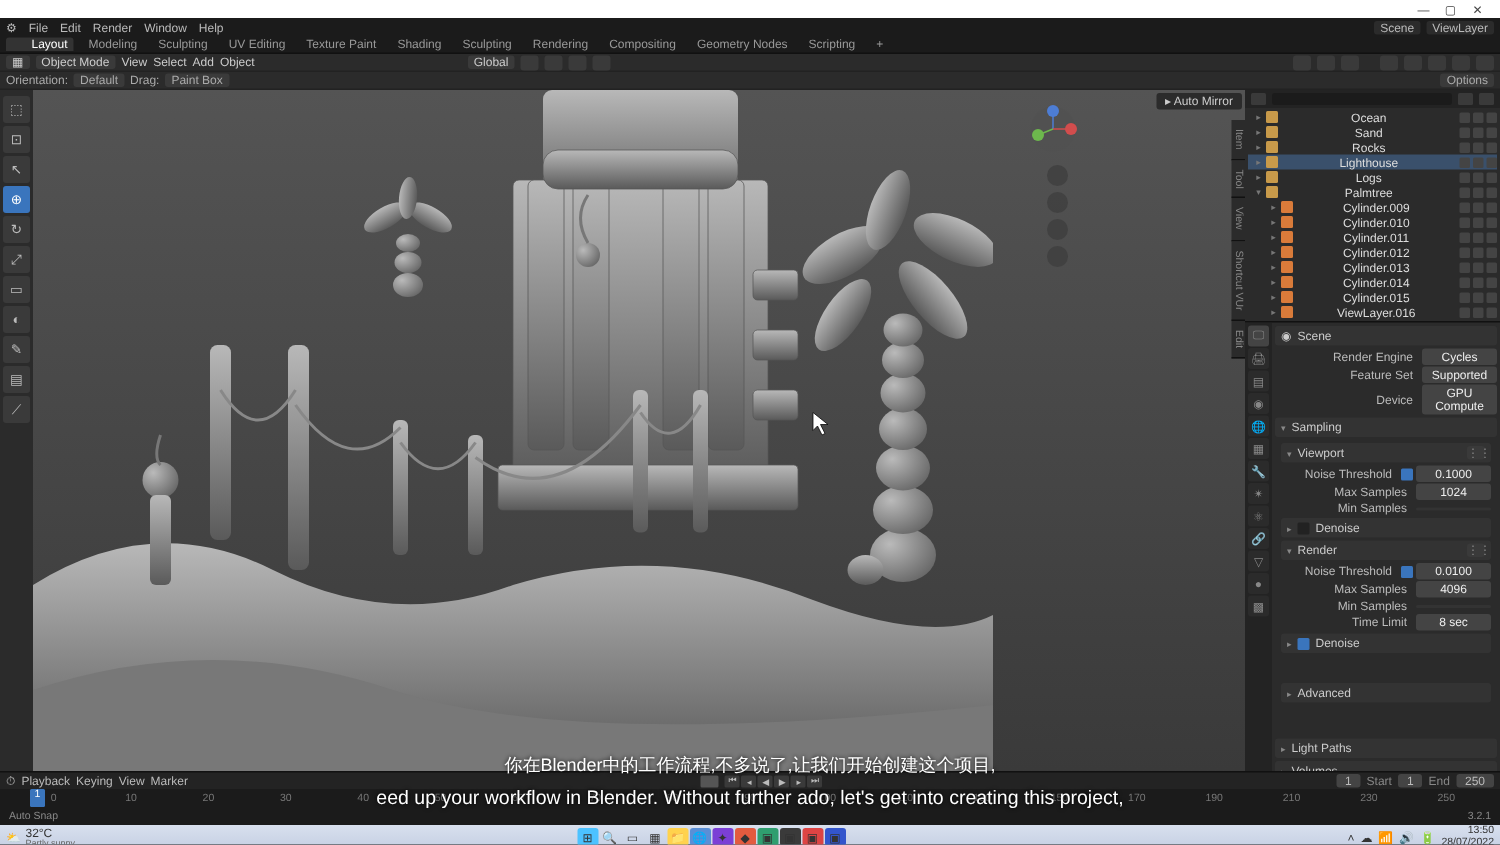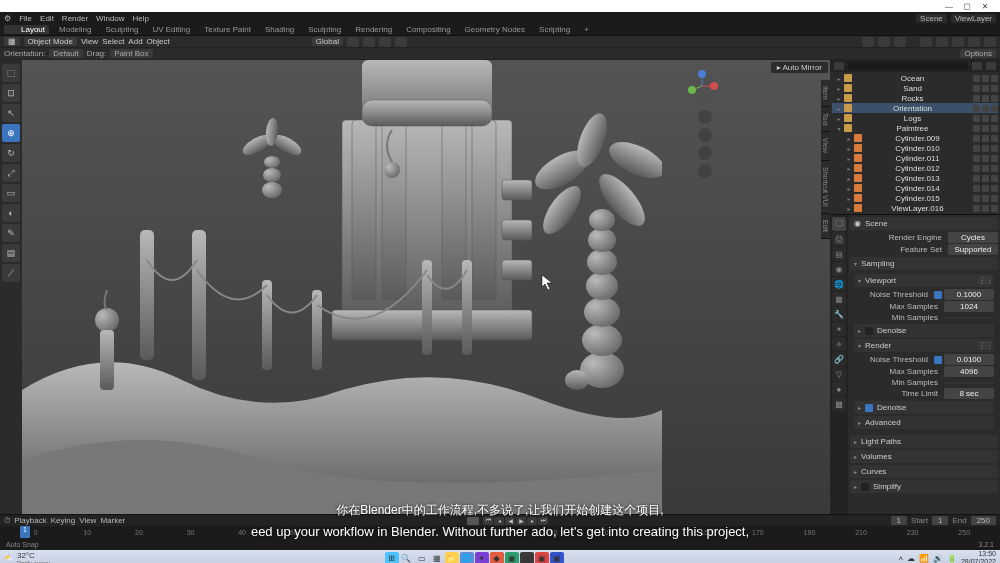--- a/index.html
+++ b/index.html
@@ -333,21 +333,21 @@
             <span class="ricons">
               <span class="ric"></span>
               <span class="ric"></span>
               <span class="ric"></span>
             </span>
           </div>
           <div class="outliner-row sel">
             <span class="indent" style="width:2px"></span>
             <span class="tri">▸</span>
             <span class="oi coll"></span>
-            <span class="name">Orientation</span>
+            <span class="name">Lighthouse</span>
             <span class="ricons">
               <span class="ric"></span>
               <span class="ric"></span>
               <span class="ric"></span>
             </span>
           </div>
           <div class="outliner-row">
             <span class="indent" style="width:2px"></span>
             <span class="tri">▸</span>
             <span class="oi coll"></span>
@@ -482,20 +482,24 @@
           <span>Scene</span>
         </div>
         <div class="props-row">
             <span class="label">Render Engine</span>
             <span class="value">Cycles</span>
           </div>
         <div class="props-row">
             <span class="label">Feature Set</span>
             <span class="value">Supported</span>
           </div>
+        <div class="props-row">
+            <span class="label">Device</span>
+            <span class="value">GPU Compute</span>
+          </div>
 
         <div class="props-section">
             <div class="sec-head">
               <span class="tri">▾</span>
               <span>Sampling</span>
             </div>
           <div class="sec-body">
             <div class="sec-head" style="margin:2px 0">
                 <span class="tri">▾</span>
                 <span>Viewport</span>
@@ -542,21 +546,21 @@
               </div>
             <div class="props-row">
                 <span class="label">Time Limit</span>
                 <span class="value">8 sec</span>
               </div>
             <div class="sec-head" style="margin:2px 0">
                 <span class="tri">▸</span>
                 <span class="chk"></span>
                 <span>Denoise</span>
               </div>
-            <div class="sec-head" style="margin:2px 0">
+            <div class="sec-head" style="margin:20px 0">
                 <span class="tri">▸</span>
                 <span>Advanced</span>
               </div>
           </div>
         </div>
         <div class="props-section">
             <div class="sec-head">
               <span class="tri">▸</span>
               <span>Light Paths</span>
             </div>

